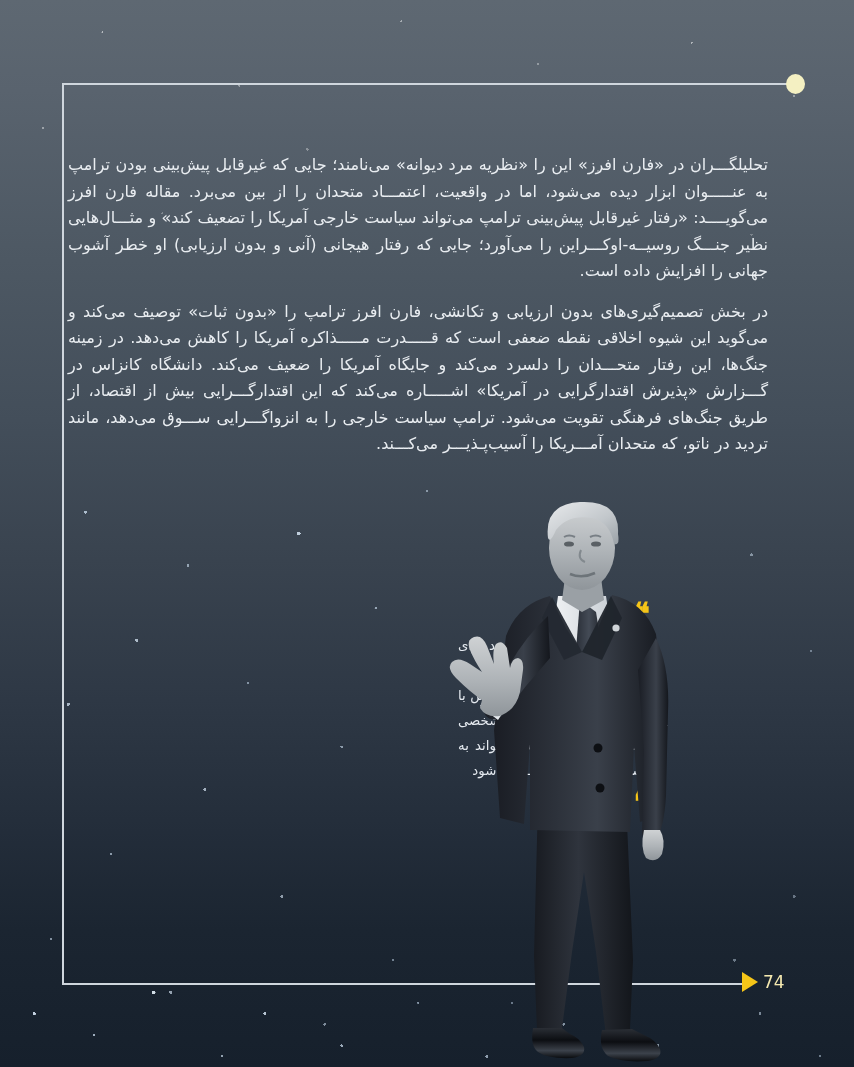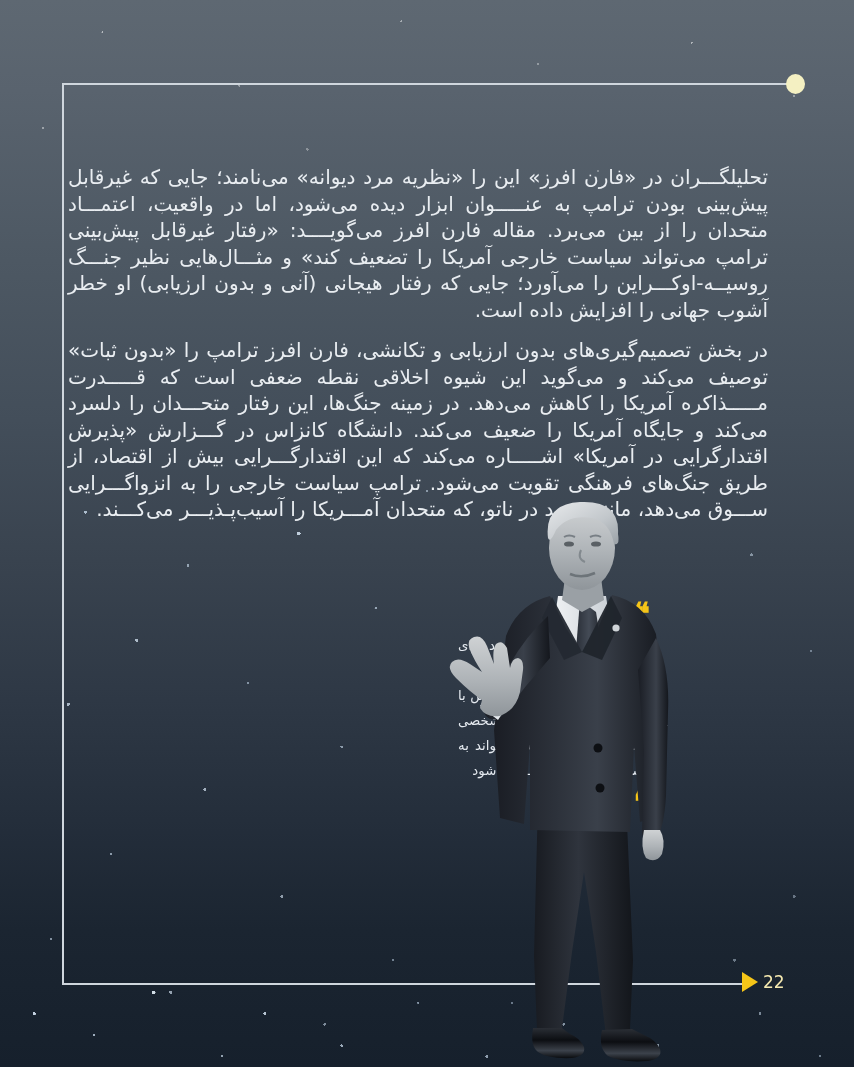--- a/index.html
+++ b/index.html
@@ -144,27 +144,27 @@
     letter-spacing: -0.9px;
     line-height: 1.25;
     direction: rtl;
     text-shadow: 0 1px 2px rgba(0,0,0,.28);
   }
 
   
   #article-body {
     position: absolute;
     right: 86px;
-    top: 164px;
+    top: 152px;
     width: 700px;
     direction: rtl;
     text-align: justify;
     text-align-last: right;
     color: #e9edf1;
-    font-size: 20px;
+    font-size: 16px;
     line-height: 26.5px;
   }
   #article-body p {
     margin: 0 0 14px 0;
   }
   #article-body p:last-child { margin-bottom: 5px; }
 
   
   #pullquote {
     position: absolute;
@@ -325,16 +325,16 @@
     <ellipse cx="166" cy="44" rx="5" ry="2.6" fill="#5a6065"></ellipse>
     <path d="M134 37 Q139 34 145 37" stroke="#787f85" stroke-width="2" fill="none"></path>
     <path d="M160 37 Q166 34 171 37" stroke="#787f85" stroke-width="2" fill="none"></path>
     <path d="M152 48 Q149 58 154 61" stroke="#808greet" stroke-width="0" fill="none"></path>
     <path d="M151 50 Q147 59 155 62" stroke="#82898e" stroke-width="2" fill="none"></path>
     <path d="M140 74 Q152 79 165 73" stroke="#6d7479" stroke-width="2.6" fill="none"></path>
   </svg>
 
   <div id="page-marker">
     <div id="page-arrow"></div>
-    <span id="page-number">22</span>
+    <span id="page-number">74</span>
   </div>
 
 </div>
 
 </body></html>

